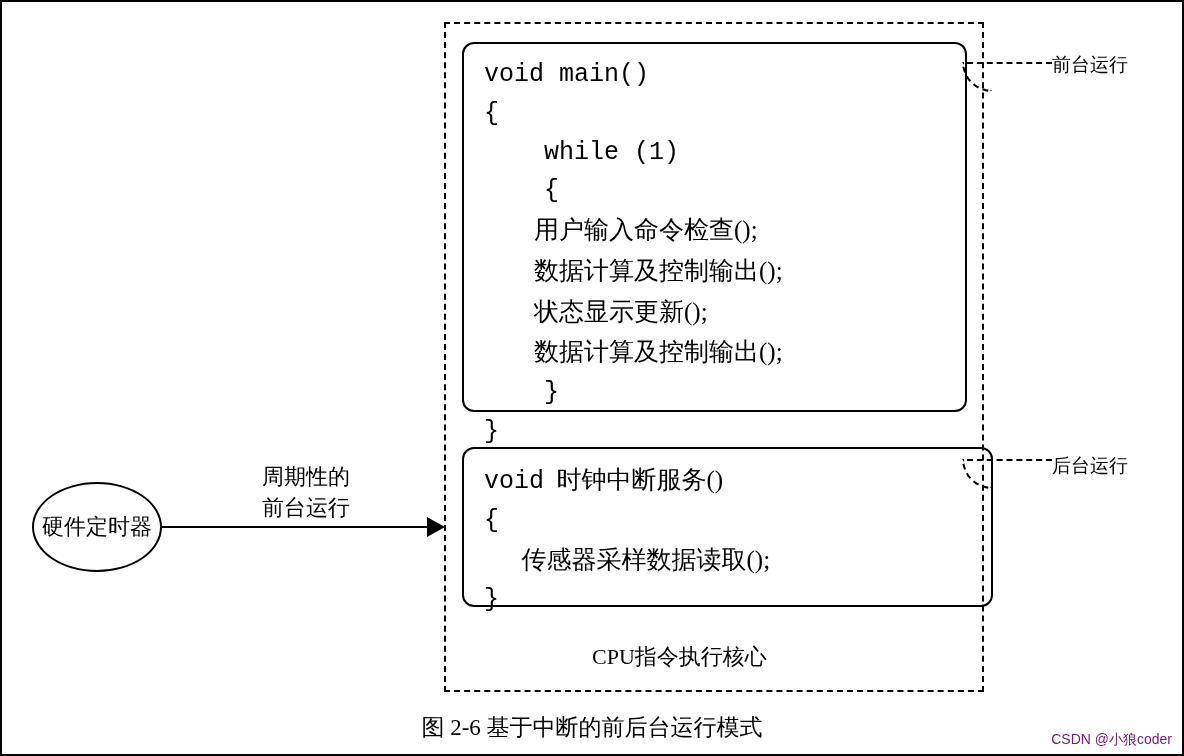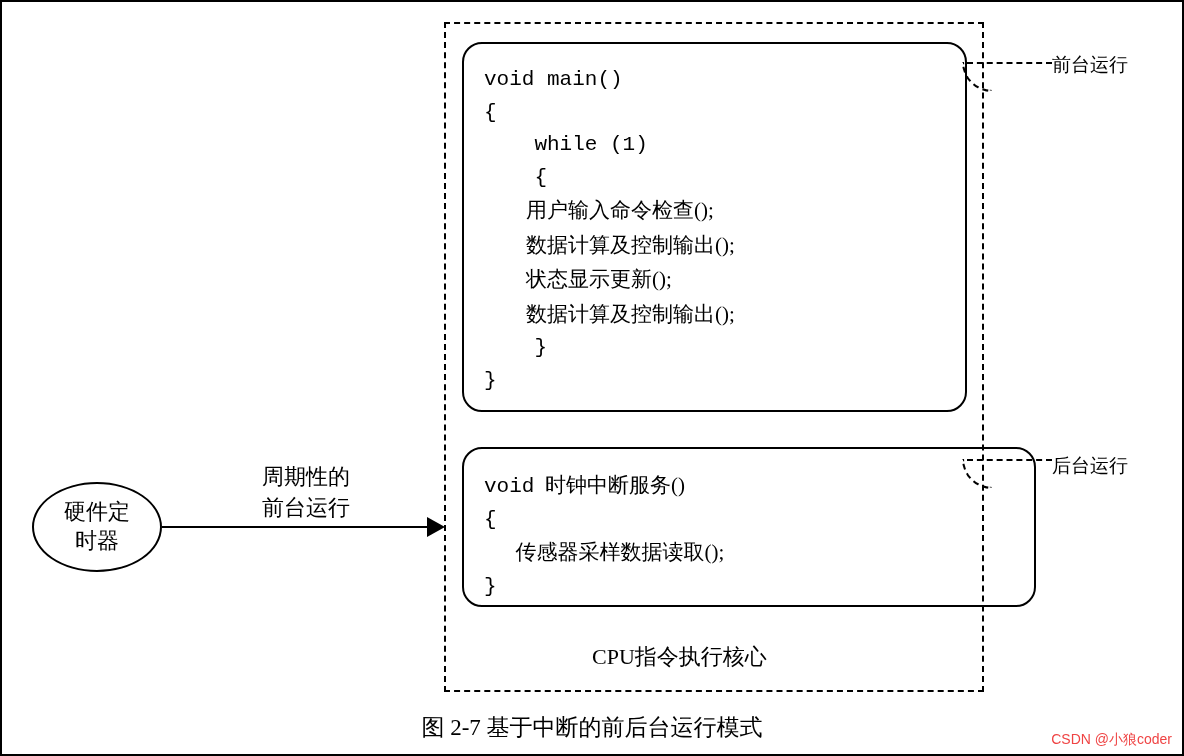--- a/index.html
+++ b/index.html
@@ -17,21 +17,21 @@
     }
     .ellipse {
       position: absolute;
       left: 30px;
       top: 480px;
       width: 130px;
       height: 90px;
       border: 2px solid #000;
       border-radius: 50%;
       display: flex;
-      flex-direction: column;
+      flex-direction: row;
       align-items: center;
       justify-content: center;
       font-size: 22px;
       line-height: 1.3;
       text-align: center;
     }
     .arrow-line {
       position: absolute;
       left: 160px;
       top: 524px;
@@ -62,37 +62,37 @@
       position: absolute;
       left: 442px;
       top: 20px;
       width: 540px;
       height: 670px;
       border: 2px dashed #000;
     }
     .code-box {
       position: absolute;
       border: 2px solid #000;
-      border-radius: 20px;
+      border-radius: 12px;
       font-family: "Courier New", monospace;
-      font-size: 21px;
+      font-size: 25px;
       line-height: 1.55;
-      padding: 20px 20px;
+      padding: 12px 20px;
       white-space: pre;
     }
     .code-box-top {
       left: 460px;
       top: 40px;
       width: 505px;
       height: 370px;
     }
     .code-box-bottom {
       left: 460px;
       top: 445px;
-      width: 574px;
+      width: 531px;
       height: 160px;
     }
     .code-chinese {
       font-family: "SimSun", "宋体", serif;
     }
     .cpu-label {
       position: absolute;
       left: 590px;
       top: 640px;
       font-size: 22px;
@@ -159,21 +159,21 @@
       right: 0;
       top: 710px;
       text-align: center;
       font-size: 23px;
     }
     .watermark {
       position: absolute;
       right: 10px;
       bottom: 5px;
       font-size: 14px;
-      color: #ef4444;
+      color: #701a75;
       font-family: Arial, sans-serif;
     }
   </style>
 </head>
 <body>
 
 <div class="ellipse">
   <span>硬件定</span>
   <span>时器</span>
 </div>
@@ -206,15 +206,15 @@
 <div class="cpu-label">CPU指令执行核心</div>
 
 <div class="dash-curve dash-top-1"></div>
 <div class="dash-top-curve"></div>
 <div class="right-label right-label-top">前台运行</div>
 
 <div class="dash-curve dash-bottom-1"></div>
 <div class="dash-bottom-curve"></div>
 <div class="right-label right-label-bottom">后台运行</div>
 
-<div class="caption">图 2-7  基于中断的前后台运行模式</div>
+<div class="caption">图 2-6  基于中断的前后台运行模式</div>
 
 <div class="watermark">CSDN @小狼coder</div>
 
 </body></html>

